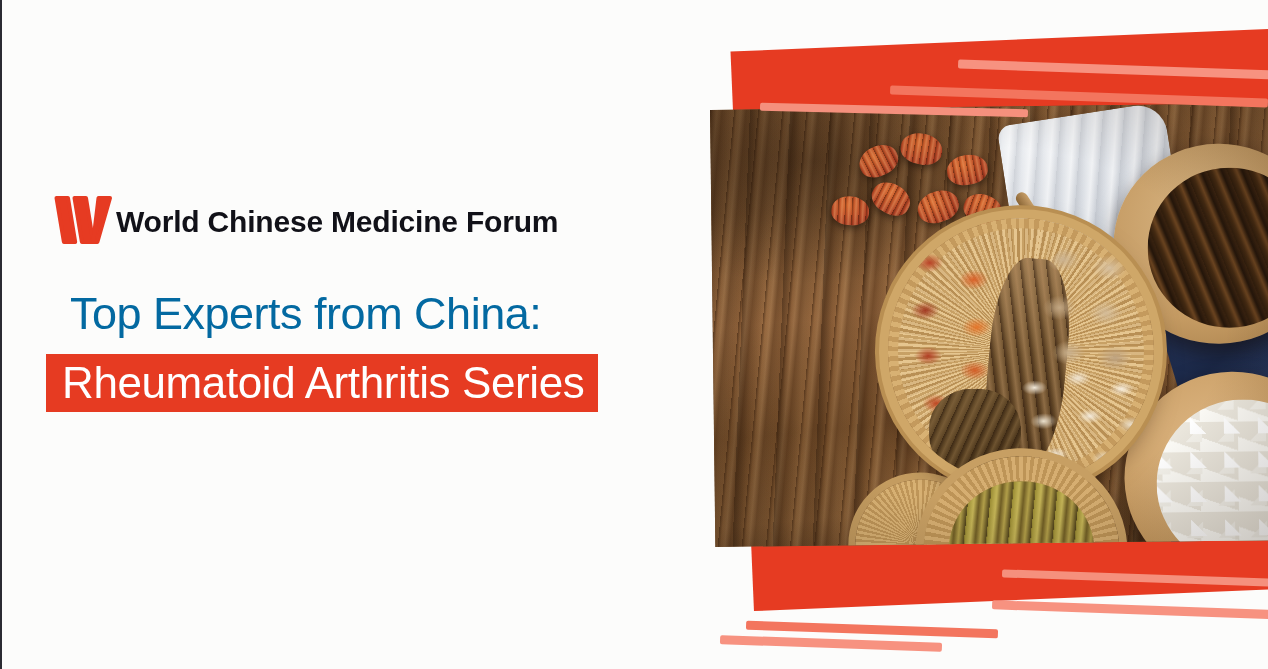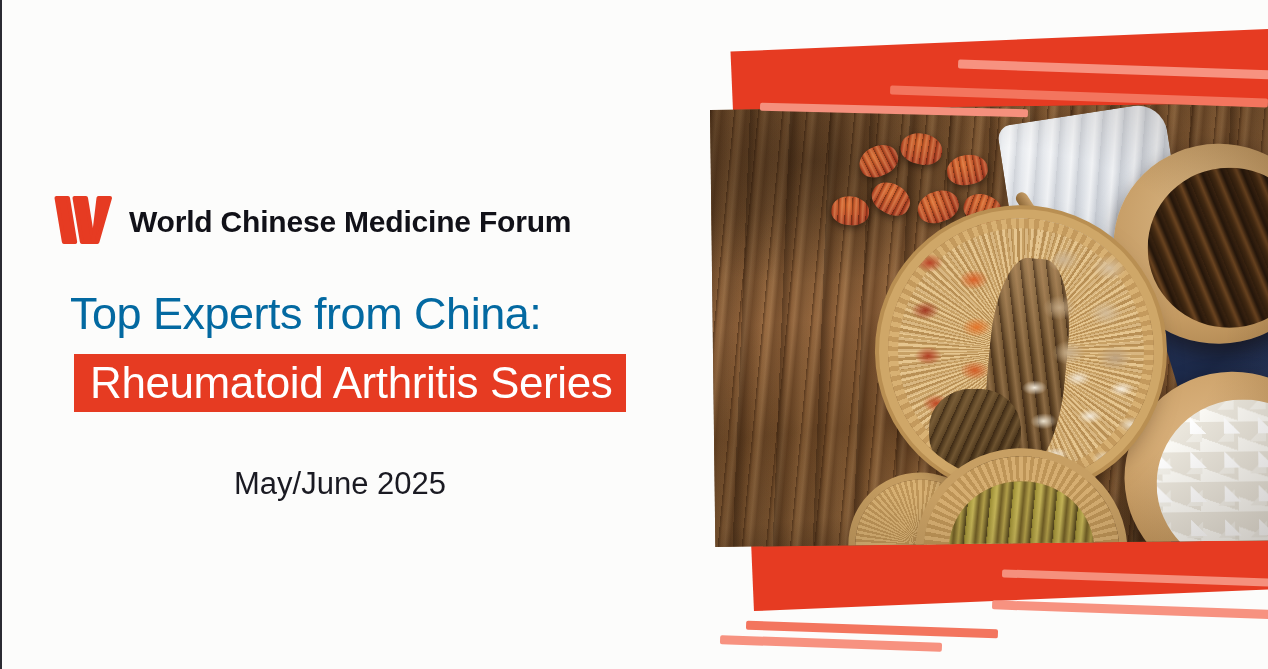--- a/index.html
+++ b/index.html
@@ -33,21 +33,21 @@
     width: 700px;
     height: 669px;
   }
 
   .brand-row {
     position: absolute;
     left: 52px;
     top: 196px;
     display: flex;
     align-items: center;
-    gap: 17px;
+    gap: 4px;
   }
 
   .brand-mark {
     width: 58px;
     height: 52px;
     display: block;
     flex: 0 0 auto;
   }
 
   .brand-name {
@@ -73,21 +73,20 @@
 
   .subhead-band {
     position: absolute;
     left: 44px;
     top: 354px;
     height: 58px;
     background: #e63b22;
     display: flex;
     align-items: center;
     padding: 0 14px 0 16px;
-    margin-left: 28px;
   }
 
   .subhead-text {
     font-family: "Liberation Sans", sans-serif;
     font-size: 44px;
     font-weight: 300;
     letter-spacing: -0.4px;
     color: #ffffff;
     white-space: nowrap;
     line-height: 1;
@@ -455,21 +454,20 @@
       </svg>
       <span class="brand-name">World Chinese Medicine Forum</span>
     </div>
 
     <div class="headline">Top Experts from China:</div>
 
     <div class="subhead-band">
       <span class="subhead-text">Rheumatoid Arthritis Series</span>
     </div>
 
-    <div class="date-line">May/June 2025</div>
   </div>
 
   <div class="right-col">
 
     <div class="red-slab"></div>
 
     <div class="accent accent-on-red on-red-top"></div>
     <div class="accent accent-on-red on-red-bot"></div>
 
     <div class="photo-panel">

